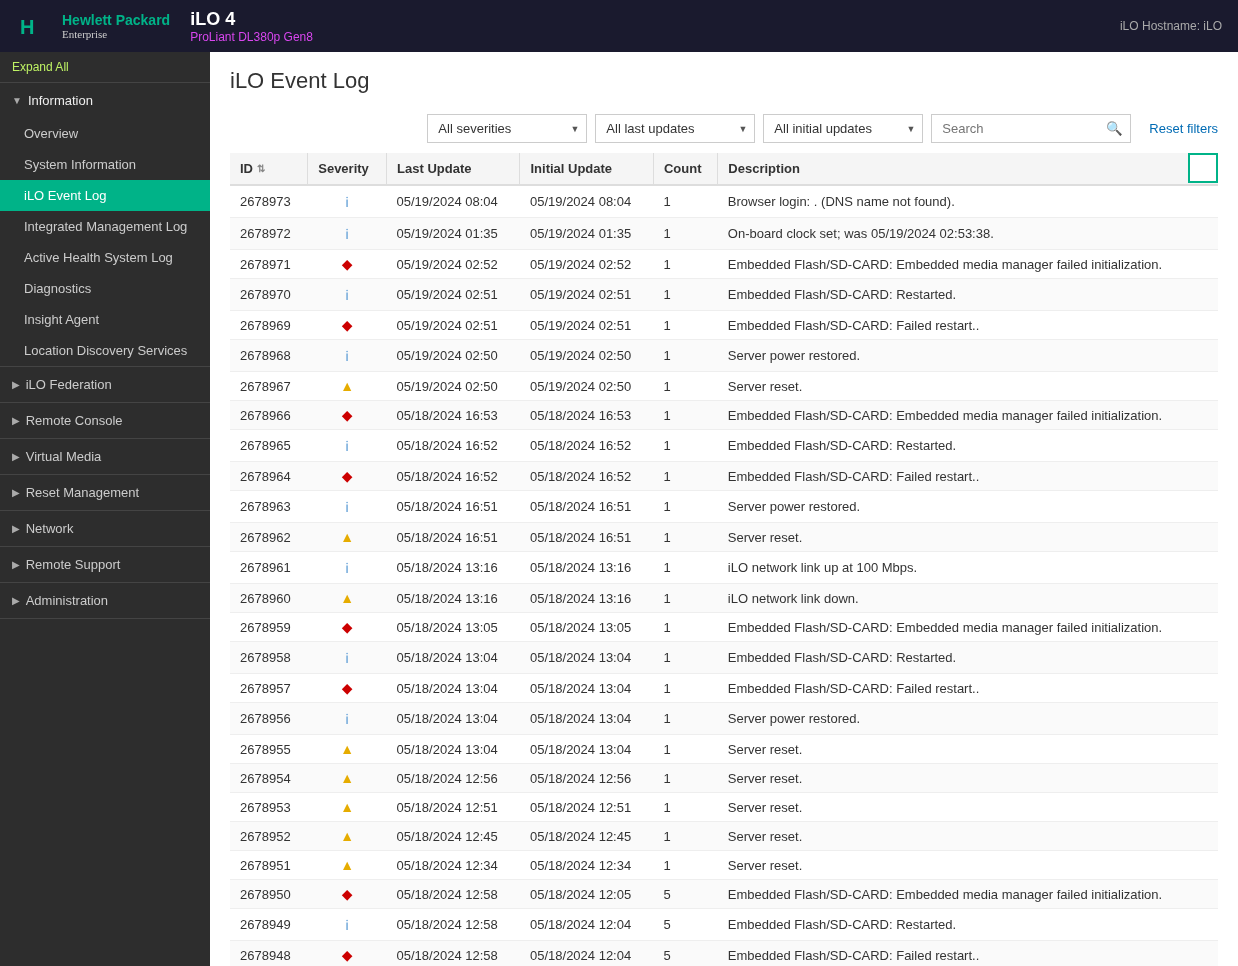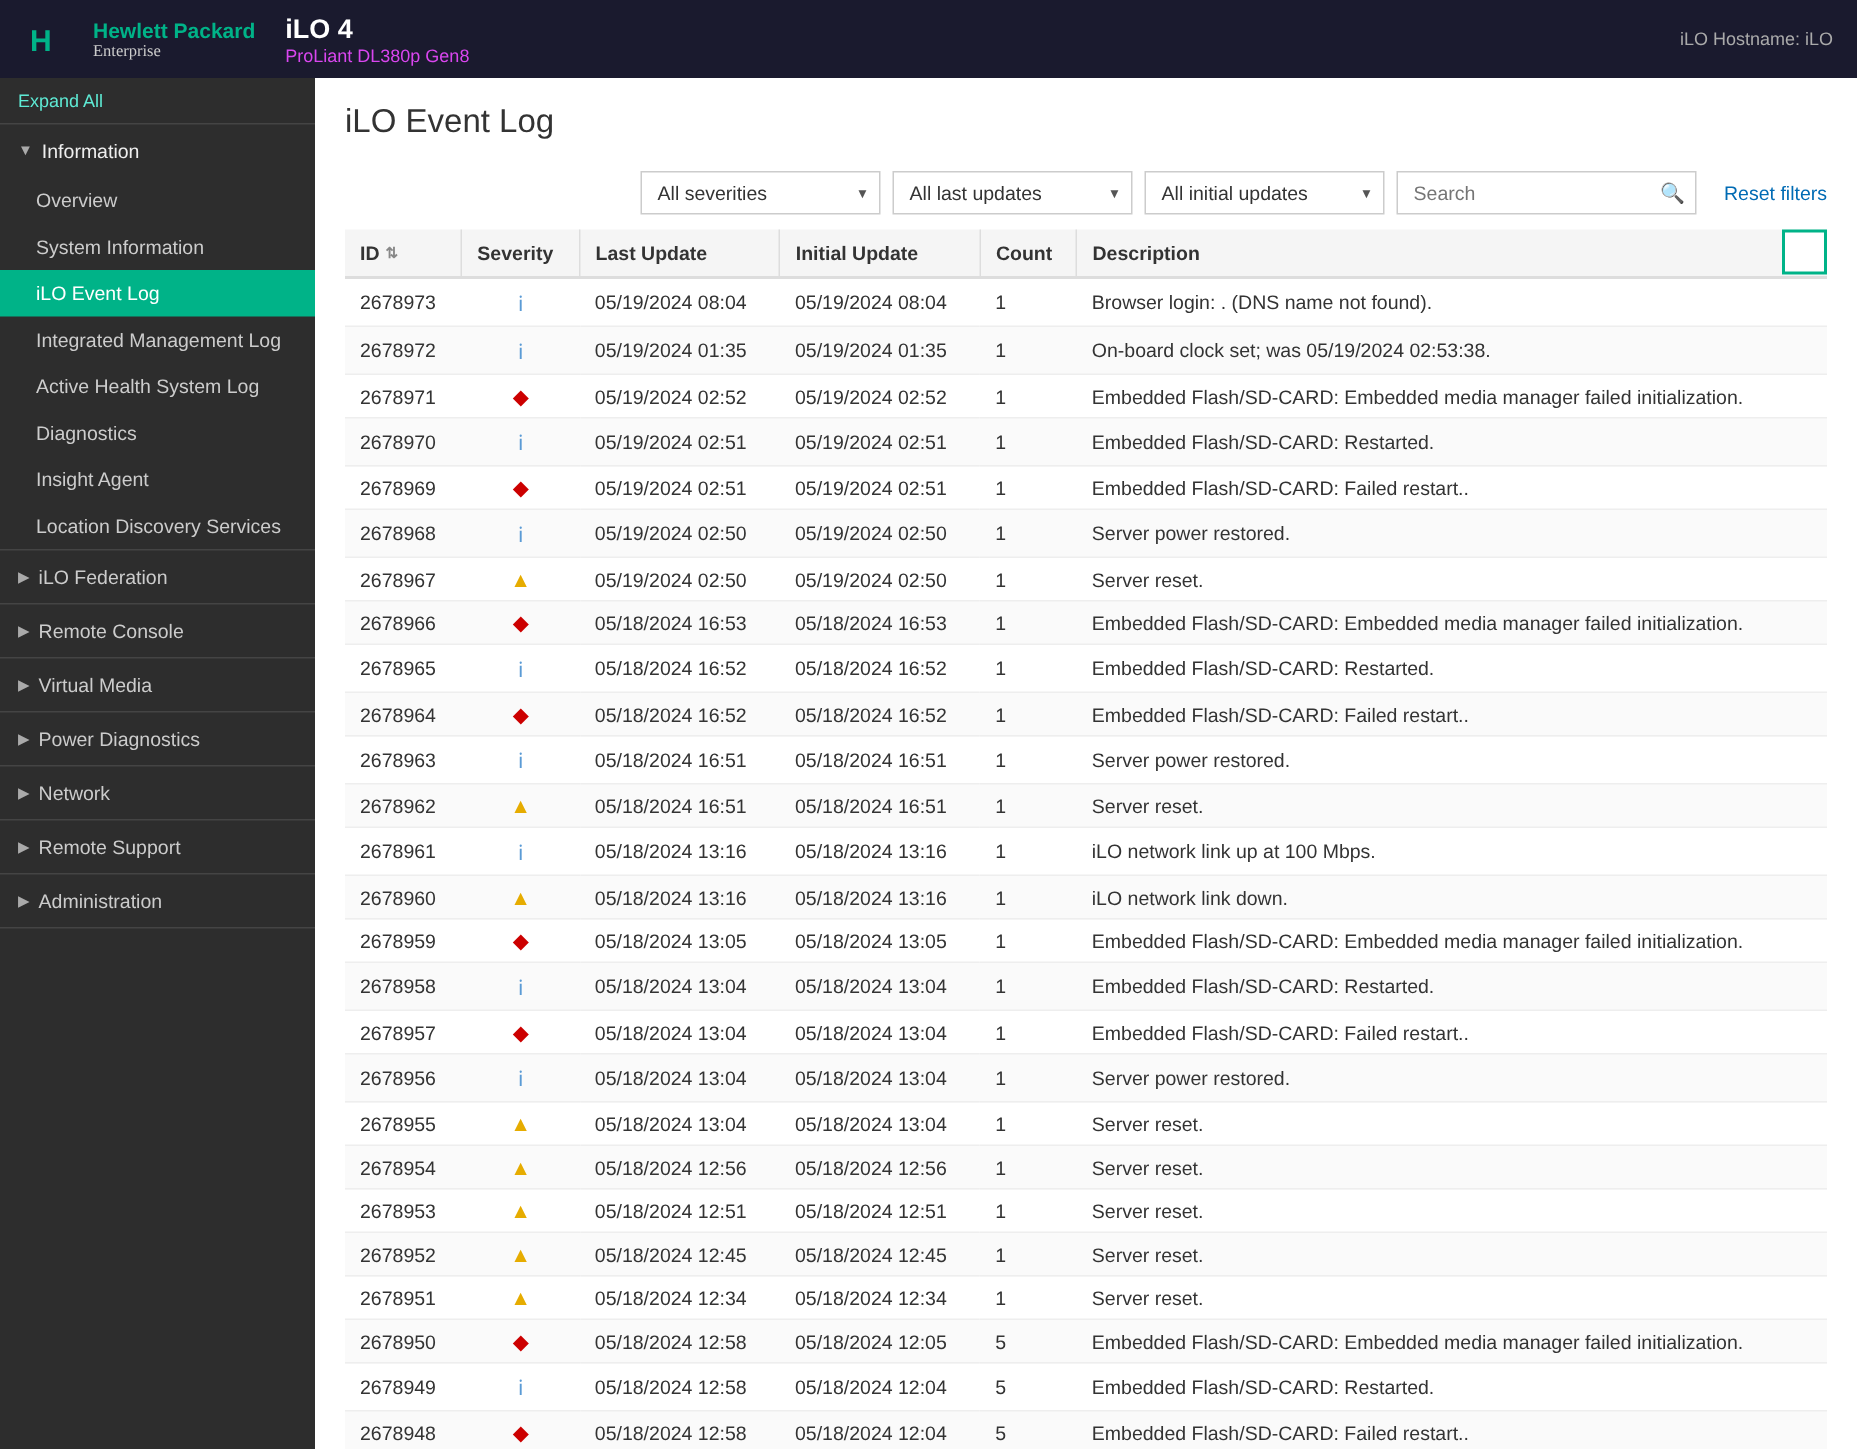--- a/index.html
+++ b/index.html
@@ -15,21 +15,21 @@
     .header-product { margin-left: 20px; color: white; }
     .header-product .model { font-size: 18px; font-weight: bold; color: white; }
     .header-product .server { font-size: 12px; color: #d946ef; }
     .header-hostname { margin-left: auto; color: #aaa; font-size: 12px; }
 
     
     .layout { display: flex; flex: 1; overflow: hidden; }
 
     
     .sidebar { width: 210px; background: #2d2d2d; color: #ddd; overflow-y: auto; flex-shrink: 0; }
-    .sidebar-expand-all { padding: 8px 12px; color: #5eead4; font-size: 12px; cursor: pointer; border-bottom: 1px solid #444; display: flex; align-items: center; gap: 4px; }
+    .sidebar-expand-all { padding: 8px 12px; color: #bef264; font-size: 12px; cursor: pointer; border-bottom: 1px solid #444; display: flex; align-items: center; gap: 4px; }
     .sidebar-section { border-bottom: 1px solid #444; }
     .sidebar-section-header { padding: 10px 12px; font-size: 13px; cursor: pointer; display: flex; align-items: center; gap: 6px; color: #eee; }
     .sidebar-section-header .arrow { font-size: 10px; color: #aaa; }
     .sidebar-item { padding: 8px 12px 8px 24px; font-size: 13px; cursor: pointer; color: #ccc; }
     .sidebar-item.active { background: #00b388; color: white; }
     .sidebar-collapsed-item { padding: 10px 12px; font-size: 13px; cursor: pointer; color: #ccc; display: flex; align-items: center; gap: 6px; }
     .sidebar-collapsed-item .arrow { font-size: 10px; color: #aaa; }
 
     
     .main { flex: 1; overflow: hidden; display: flex; flex-direction: column; background: white; }
@@ -125,21 +125,21 @@
     <div class="sidebar-section">
       <div class="sidebar-collapsed-item">
         <span class="arrow">▶</span>
         <span>Virtual Media</span>
       </div>
     </div>
 
     <div class="sidebar-section">
       <div class="sidebar-collapsed-item">
         <span class="arrow">▶</span>
-        <span>Power Diagnostics</span>
+        <span>Reset Management</span>
       </div>
     </div>
 
     <div class="sidebar-section">
       <div class="sidebar-collapsed-item">
         <span class="arrow">▶</span>
         <span>Network</span>
       </div>
     </div>
 

